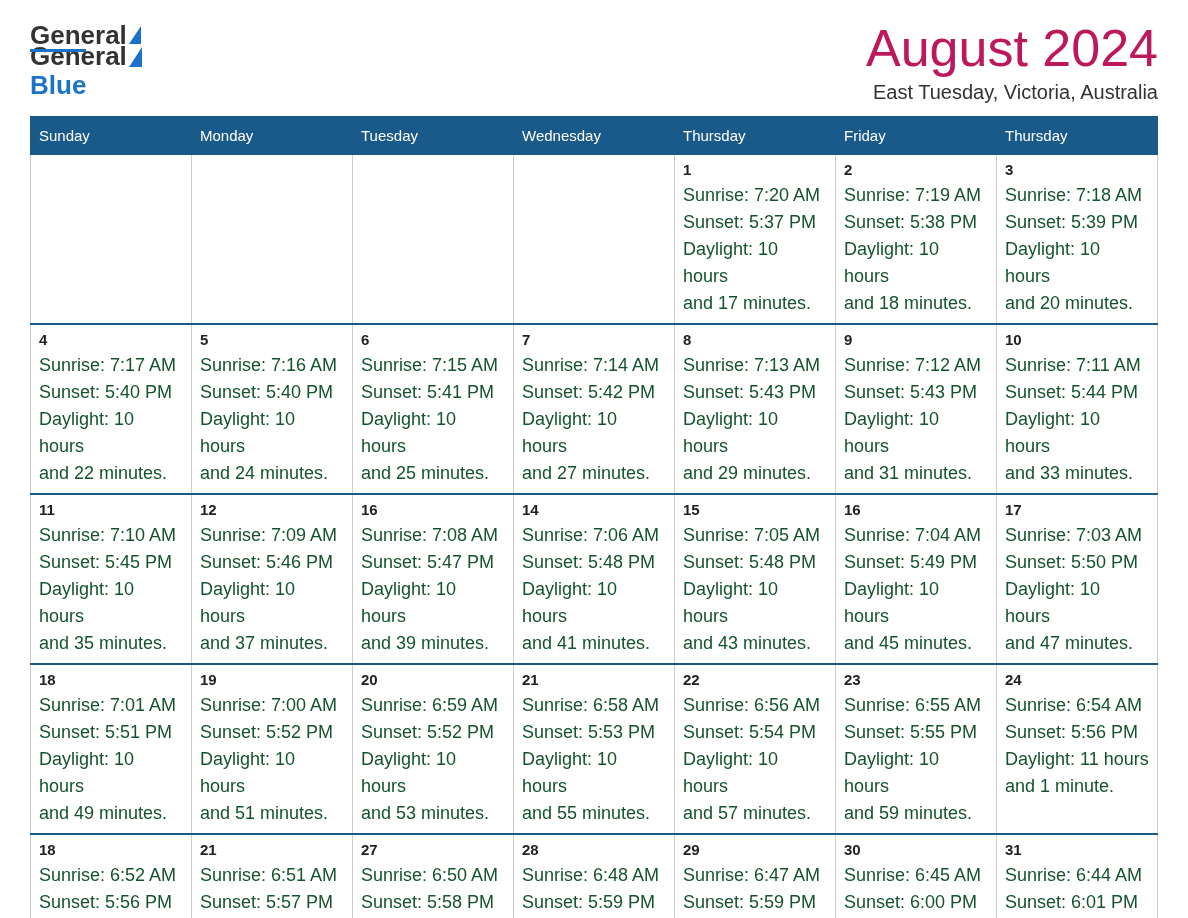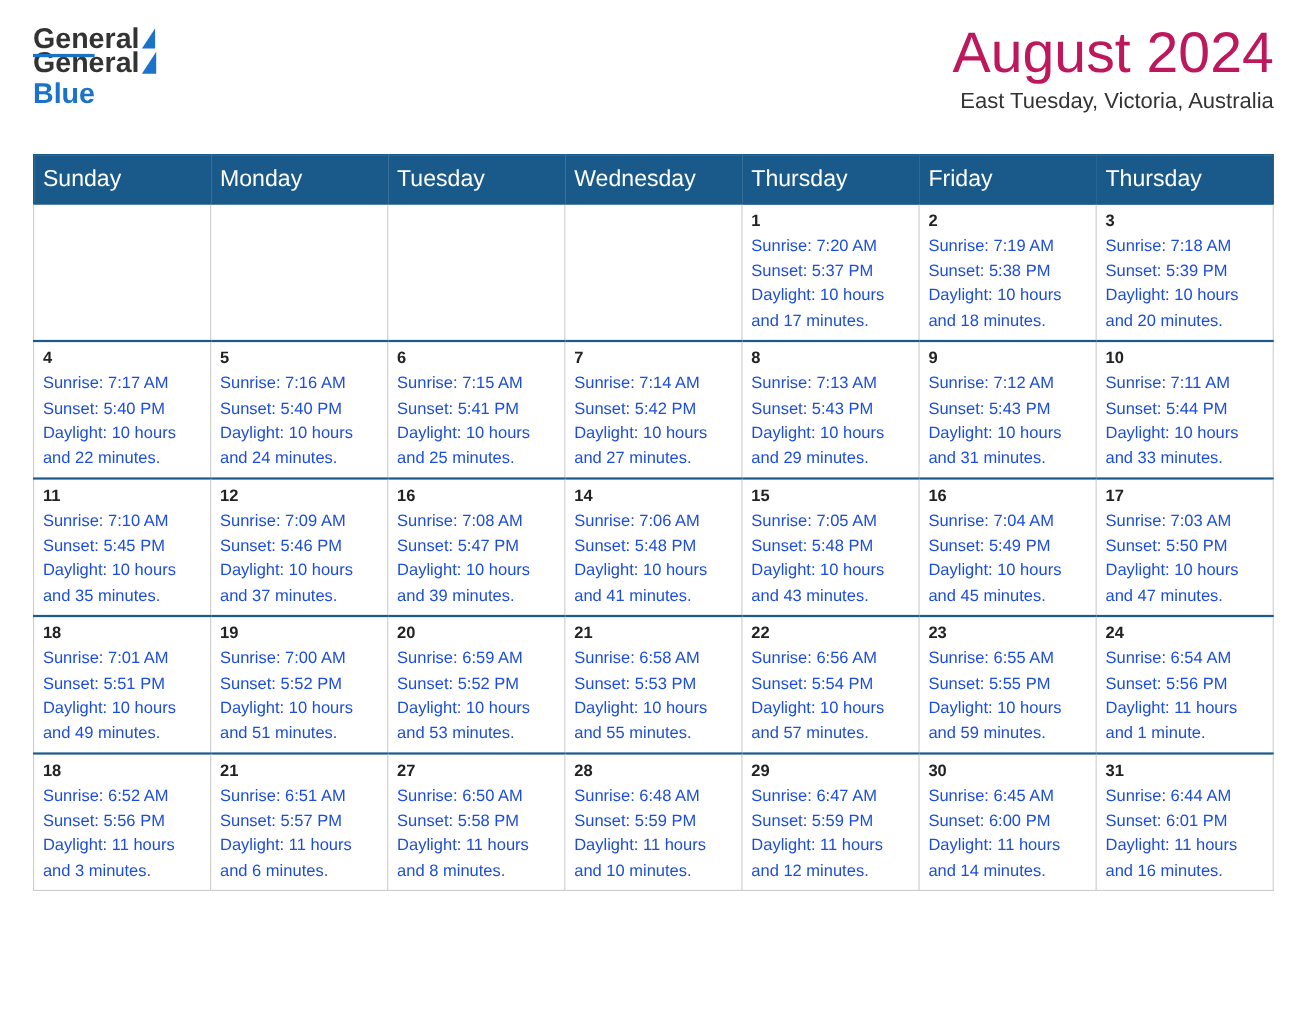--- a/index.html
+++ b/index.html
@@ -8,21 +8,21 @@
       background: #fff;
       color: #222;
       width: 1188px;
       min-height: 918px;
       padding: 20px 30px;
     }
     .header {
       display: flex;
       justify-content: space-between;
       align-items: flex-start;
-      margin-bottom: 36px;
+      margin-bottom: 12px;
     }
     .logo {
       display: flex;
       flex-direction: column;
       align-items: flex-start;
     }
     .logo-text {
       display: flex;
       align-items: center;
       font-size: 26px;
@@ -55,21 +55,21 @@
       margin-top: 4px;
     }
     table {
       width: 100%;
       border-collapse: collapse;
       table-layout: fixed;
     }
     thead tr th {
       background: #1a5a8a;
       color: #fff;
-      font-size: 21px;
+      font-size: 15px;
       font-weight: normal;
       padding: 10px 8px;
       text-align: left;
       border: 1px solid #1a5a8a;
     }
     tbody tr td {
       border: 1px solid #ccc;
       vertical-align: top;
       padding: 6px 8px;
       font-size: 13px;
@@ -79,22 +79,22 @@
     tbody tr:not(:last-child) td {
       border-bottom: 2px solid #1a5a8a;
     }
     .day-number {
       font-size: 15px;
       font-weight: bold;
       color: #222;
       margin-bottom: 4px;
     }
     .day-info {
-      font-size: 15px;
-      color: #1d4ed8;
+      font-size: 18px;
+      color: #14532d;
       line-height: 1.5;
     }
     .empty-cell {
       background: #fff;
     }
   </style>
 </head>
 <body>
 
 <div class="header">

